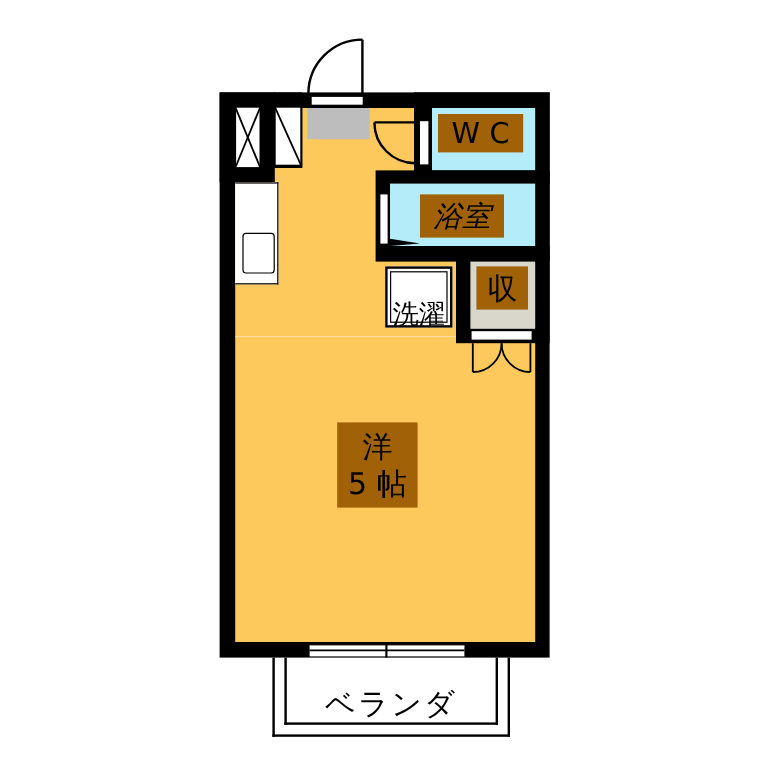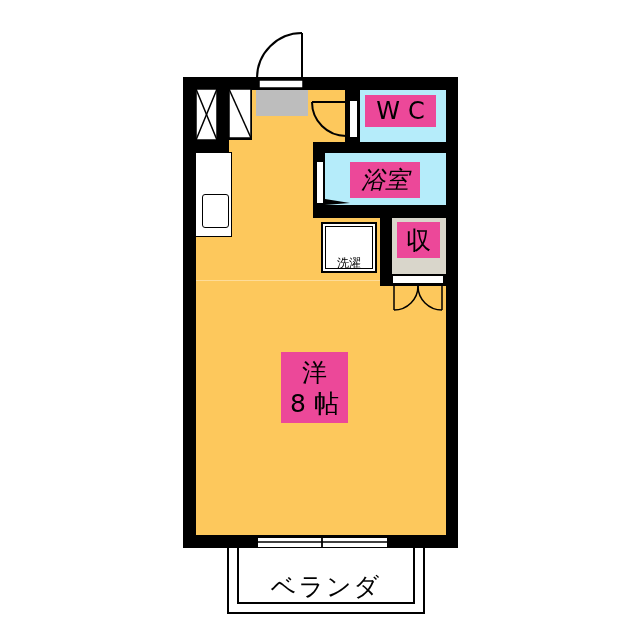--- a/index.html
+++ b/index.html
@@ -6,21 +6,21 @@
   body { width:640px; height:640px; position:relative; overflow:hidden;
          font-family:"DejaVu Sans","Liberation Sans",sans-serif; }
   .abs { position:absolute; box-sizing:border-box; }
   .black { background:#000; }
   .orange { background:#FDC85C; }
   .cyan { background:#B5ECFA; }
   .beige { background:#D9D6CB; }
   .grey { background:#BDBDBD; }
   .white { background:#fff; }
   .label { display:flex; align-items:center; justify-content:center;
-           background:#ec4899; color:#000; line-height:1;text-align:right; }
+           background:#a16207; color:#000; line-height:1;text-align:right; }
   svg.overlay { position:absolute; left:0; top:0; width:640px; height:640px; pointer-events:none; }
 </style>
 </head>
 <body>
 
 <div>
 
   <div class="abs black" style="left:183px;top:77px;width:275px;height:471px;"></div>
 
   <div class="abs orange" style="left:196px;top:90px;width:250px;height:445px;"></div>
@@ -41,34 +41,34 @@
   <div class="abs white" style="left:350px;top:101px;width:7px;height:36px;"></div>
   <div class="abs label" style="left:365px;top:95px;width:71px;height:32px;font-size:24px;letter-spacing:8px;padding-left:8px;">WC</div>
 
   <div class="abs black" style="left:313px;top:142px;width:145px;height:76px;"></div>
   <div class="abs cyan" style="left:325px;top:153px;width:121px;height:52px;"></div>
   <div class="abs white" style="left:317px;top:162px;width:6px;height:41px;"></div>
   <div class="abs label" style="left:350px;top:162px;width:70px;height:36px;font-size:24px;font-style:italic;">浴室</div>
 
   <div class="abs white" style="left:321px;top:222px;width:56px;height:51px;border:2px solid #000;padding:2px;">
     <div style="width:100%;height:100%;border:1.5px solid #000;box-sizing:border-box;display:flex;align-items:center;justify-content:center;">
-      <span style="font-size:12px;line-height:1;margin-top:31px;">洗濯</span>
+      <span style="font-size:22px;line-height:1;margin-top:31px;">洗濯</span>
     </div>
   </div>
 
   <div class="abs black" style="left:380px;top:205px;width:78px;height:81px;"></div>
   <div class="abs beige" style="left:392px;top:218px;width:54px;height:56px;"></div>
   <div class="abs label" style="left:397px;top:222px;width:43px;height:36px;font-size:25px;">収</div>
   <div class="abs white" style="left:393px;top:276px;width:50px;height:7px;"></div>
 
   <div class="abs" style="left:196px;top:280px;width:184px;height:1px;background:#FEDC98;"></div>
 
   <div class="abs label" style="left:281px;top:352px;width:67px;height:71px;flex-direction:column;font-size:25px;">
     <span style="line-height:31px;">洋</span>
-    <span style="line-height:31px;white-space:pre;">8 帖</span>
+    <span style="line-height:31px;white-space:pre;">5 帖</span>
   </div>
 
   <div class="abs white" style="left:258px;top:538px;width:129px;height:9px;border-top:1.5px solid #fff;"></div>
 
   <div class="abs" style="left:227px;top:548px;width:198px;height:66px;border:2px solid #000;border-top:none;"></div>
   <div class="abs" style="left:237px;top:548px;width:178px;height:56px;border:2px solid #000;border-top:none;"></div>
   <div class="abs" style="left:240px;top:568px;width:172px;height:36px;font-size:25px;display:flex;align-items:center;justify-content:center;letter-spacing:2px;">ベランダ</div>
 
   <svg class="overlay" viewBox="0 0 640 640">
 

